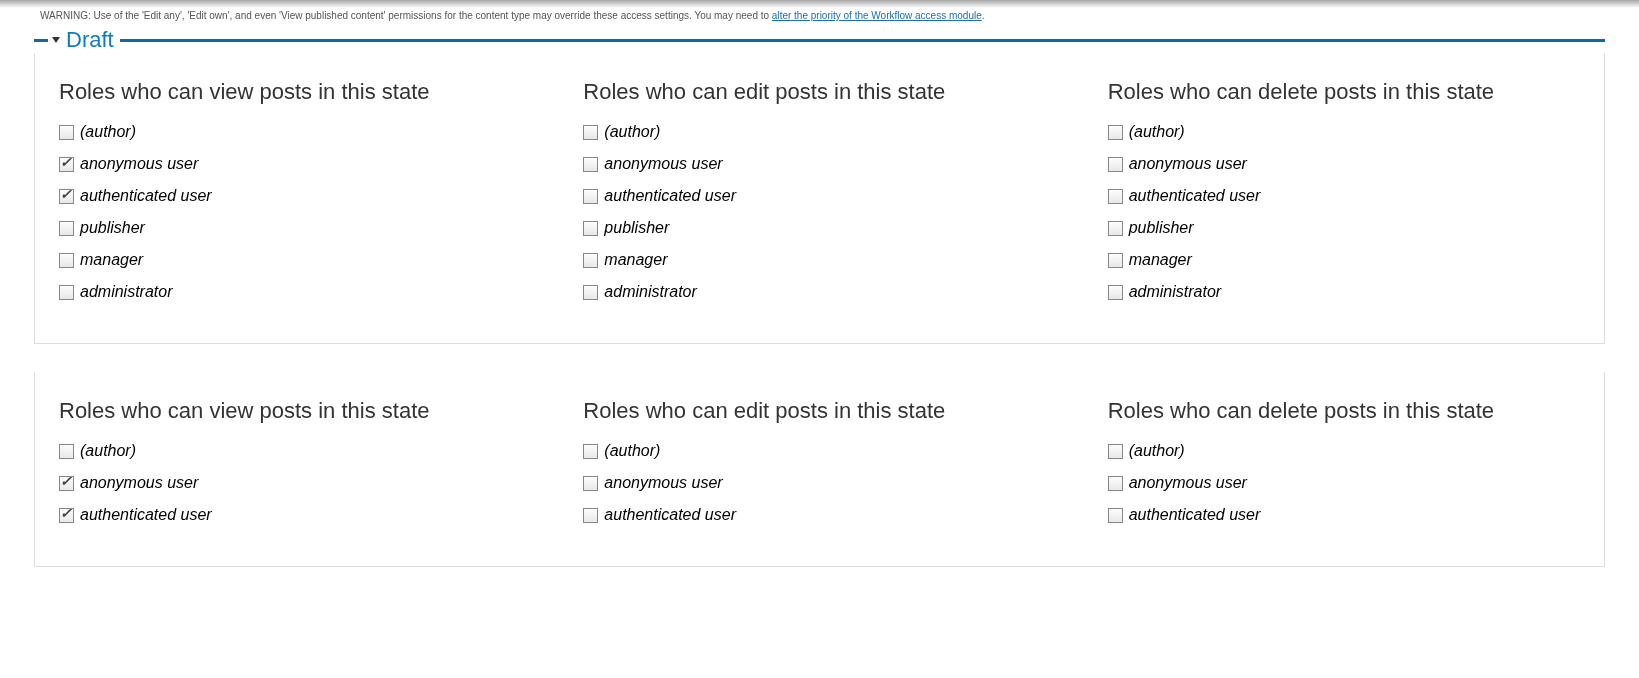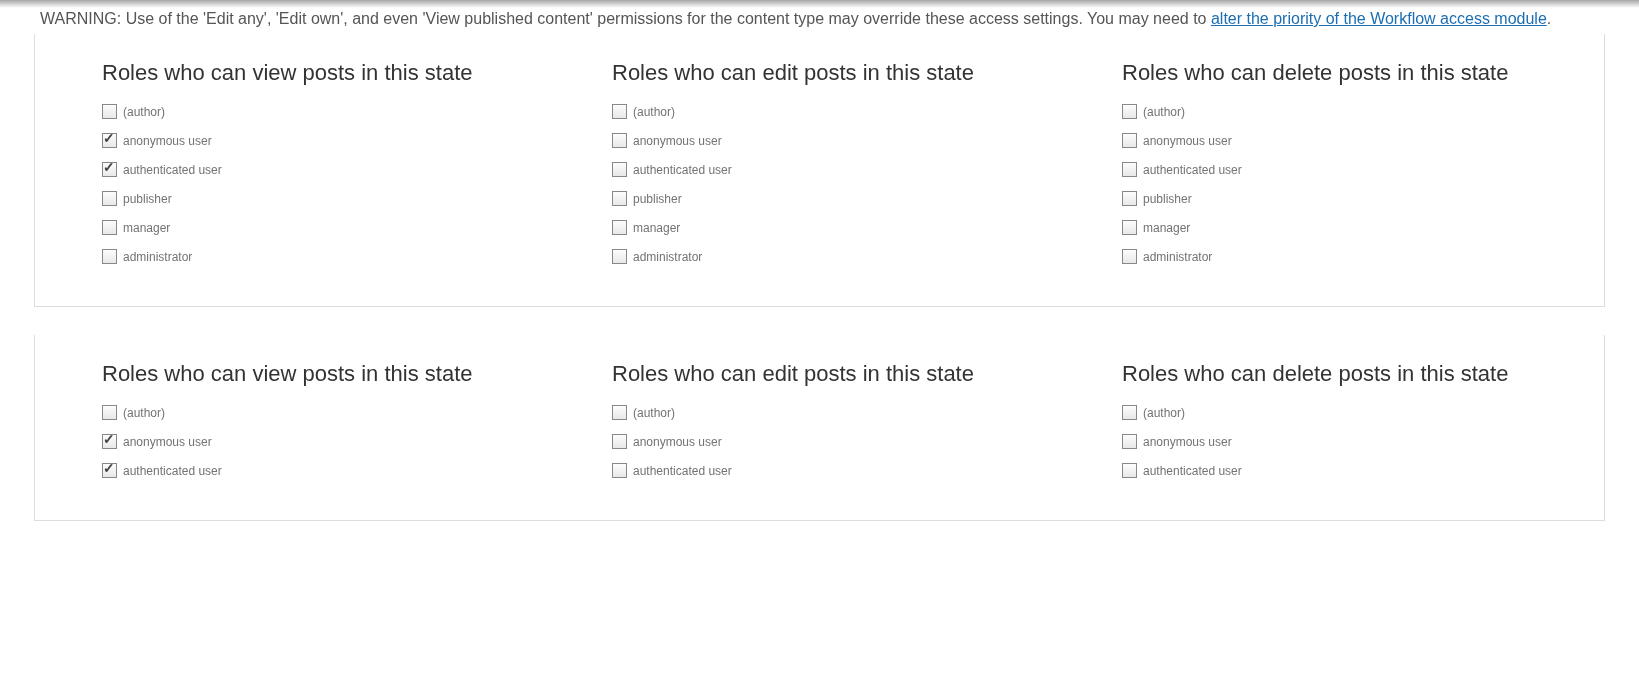--- a/index.html
+++ b/index.html
@@ -9,21 +9,21 @@
     font-size: 16px;
     color: #333;
     background: #fff;
   }
   .top-shadow {
     height: 8px;
     background: linear-gradient(to bottom, rgba(0,0,0,0.35), rgba(0,0,0,0));
   }
   .warning {
     padding: 2px 40px 6px 40px;
-    font-size: 16px;
+    font-size: 10px;
     color: #555;
   }
   .warning a { color: #1a6eb3; text-decoration: underline; }
   .fieldset {
     margin: 0 34px 28px 34px;
     border: 1px solid #ddd;
     border-top: none;
     position: relative;
     padding: 20px 24px 28px 24px;
     background: #fff;
@@ -54,37 +54,37 @@
     white-space: nowrap;
   }
   .legend-rule {
     flex: 1;
     height: 0;
     border-top: 3px solid #0d6aa8;
   }
   .columns {
     display: flex;
     gap: 52px;
-    margin-left: 43px;
   }
   .col {
     flex: 1;
   }
   .col h3 {
     font-size: 22px;
     font-weight: 400;
     color: #333;
     margin: 6px 0 18px 0;
   }
   .role-row {
     display: flex;
     align-items: center;
     margin: 0 0 14px 0;
-    font-size: 12px;
-    color: #737373;
+    font-size: 16px;
+    color: #000000;
+    font-style: italic;
   }
   .cb {
     width: 15px;
     height: 15px;
     border: 1px solid #888;
     margin-right: 6px;
     background: linear-gradient(to bottom, #fdfdfd, #e8e8e8);
     position: relative;
     display: inline-block;
     flex-shrink: 0;
@@ -103,20 +103,26 @@
 <body>
 
 <div class="top-shadow"></div>
 
 <div class="warning">
   <span>WARNING: Use of the 'Edit any', 'Edit own', and even 'View published content' permissions for the content type may override these access settings. You may need to </span>
   <a href="#">alter the priority of the Workflow access module</a><span>.</span>
 </div>
 
 <div id="states-container">
+    <div class="legend-line">
+      <span class="legend-dash"></span>
+      <span class="legend-toggle"></span>
+      <span class="legend-title">Draft</span>
+      <span class="legend-rule"></span>
+    </div>
     <div class="fieldset">
       <div class="columns">
         <div class="col">
           <h3>Roles who can view posts in this state</h3>
           <div class="role-row">
             <span class="cb"></span>
             <span>(author)</span>
           </div>
           <div class="role-row">
             <span class="cb checked"></span>

